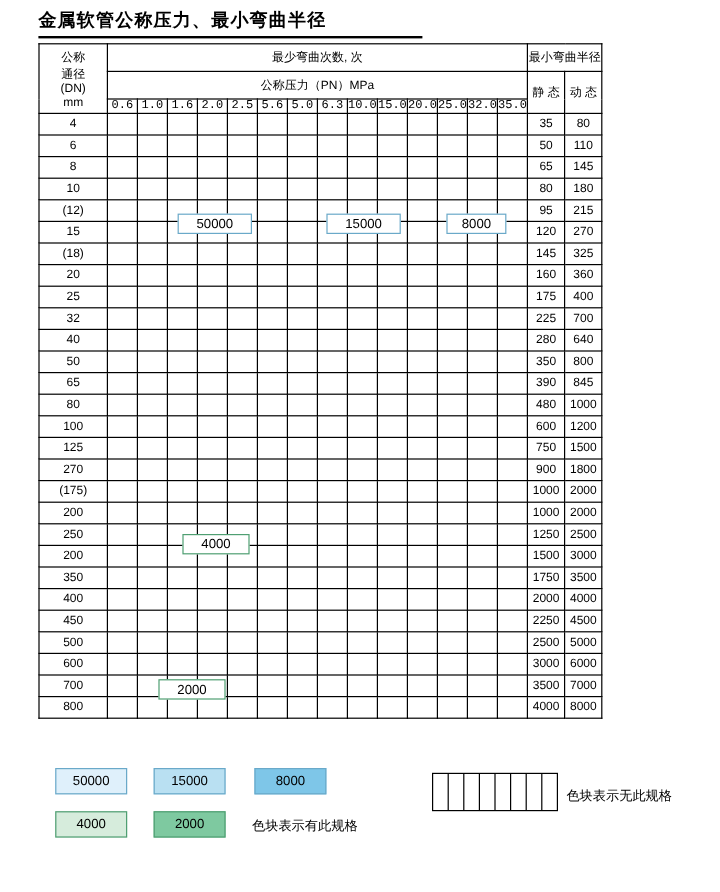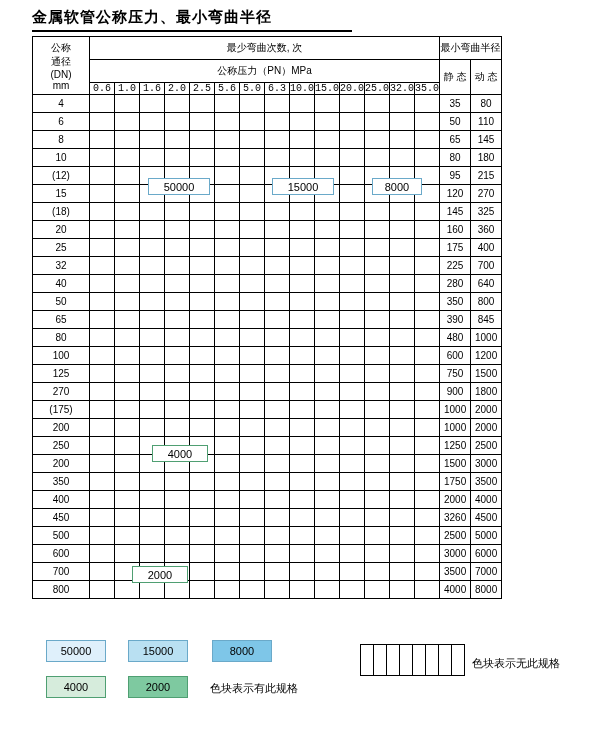--- a/index.html
+++ b/index.html
@@ -562,21 +562,21 @@
           <td class="cell c-white"></td>
           <td class="cell c-white"></td>
           <td class="cell c-white"></td>
           <td class="cell c-white"></td>
           <td class="cell c-white"></td>
           <td class="cell c-white"></td>
           <td class="cell c-white"></td>
           <td class="cell c-white"></td>
           <td class="cell c-white"></td>
           <td class="cell c-white"></td>
-          <td class="r-cell">3260</td>
+          <td class="r-cell">2250</td>
           <td class="r-cell">4500</td>
         </tr>
         <tr>
           <td class="rowlbl">500</td>
           <td class="cell c-green"></td>
           <td class="cell c-green"></td>
           <td class="cell c-green"></td>
           <td class="cell c-green"></td>
           <td class="cell c-white"></td>
           <td class="cell c-white"></td>

